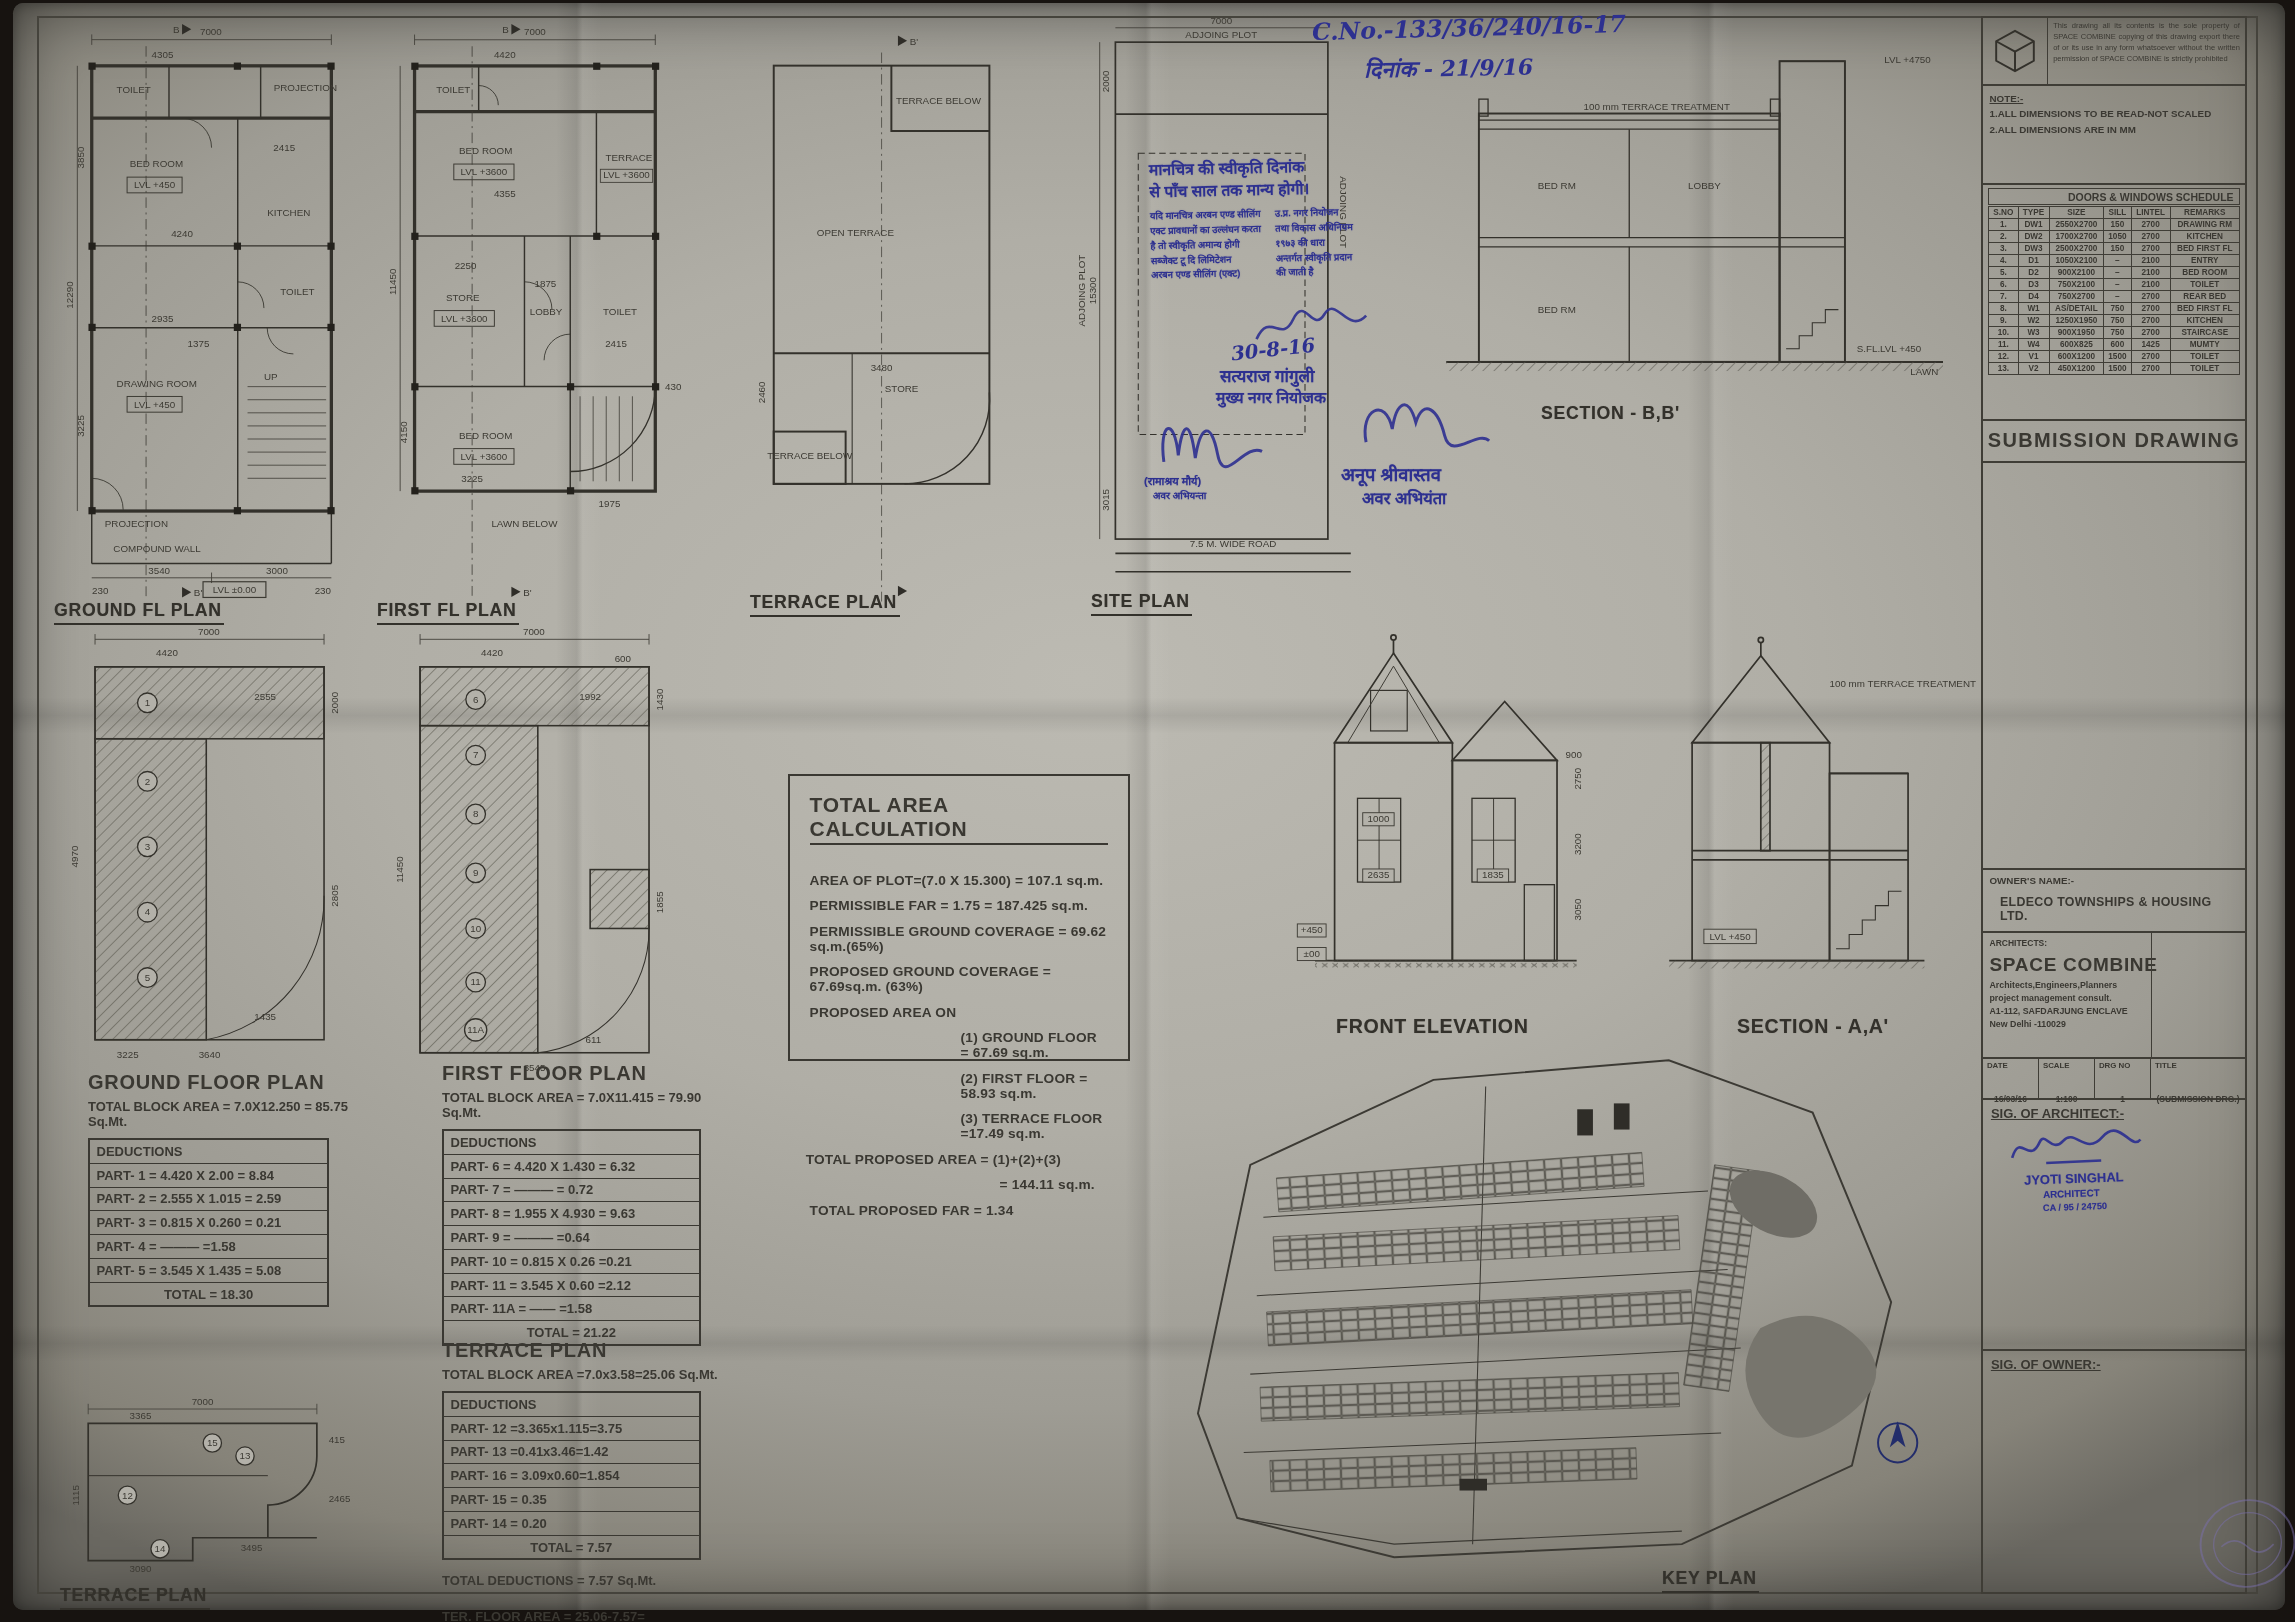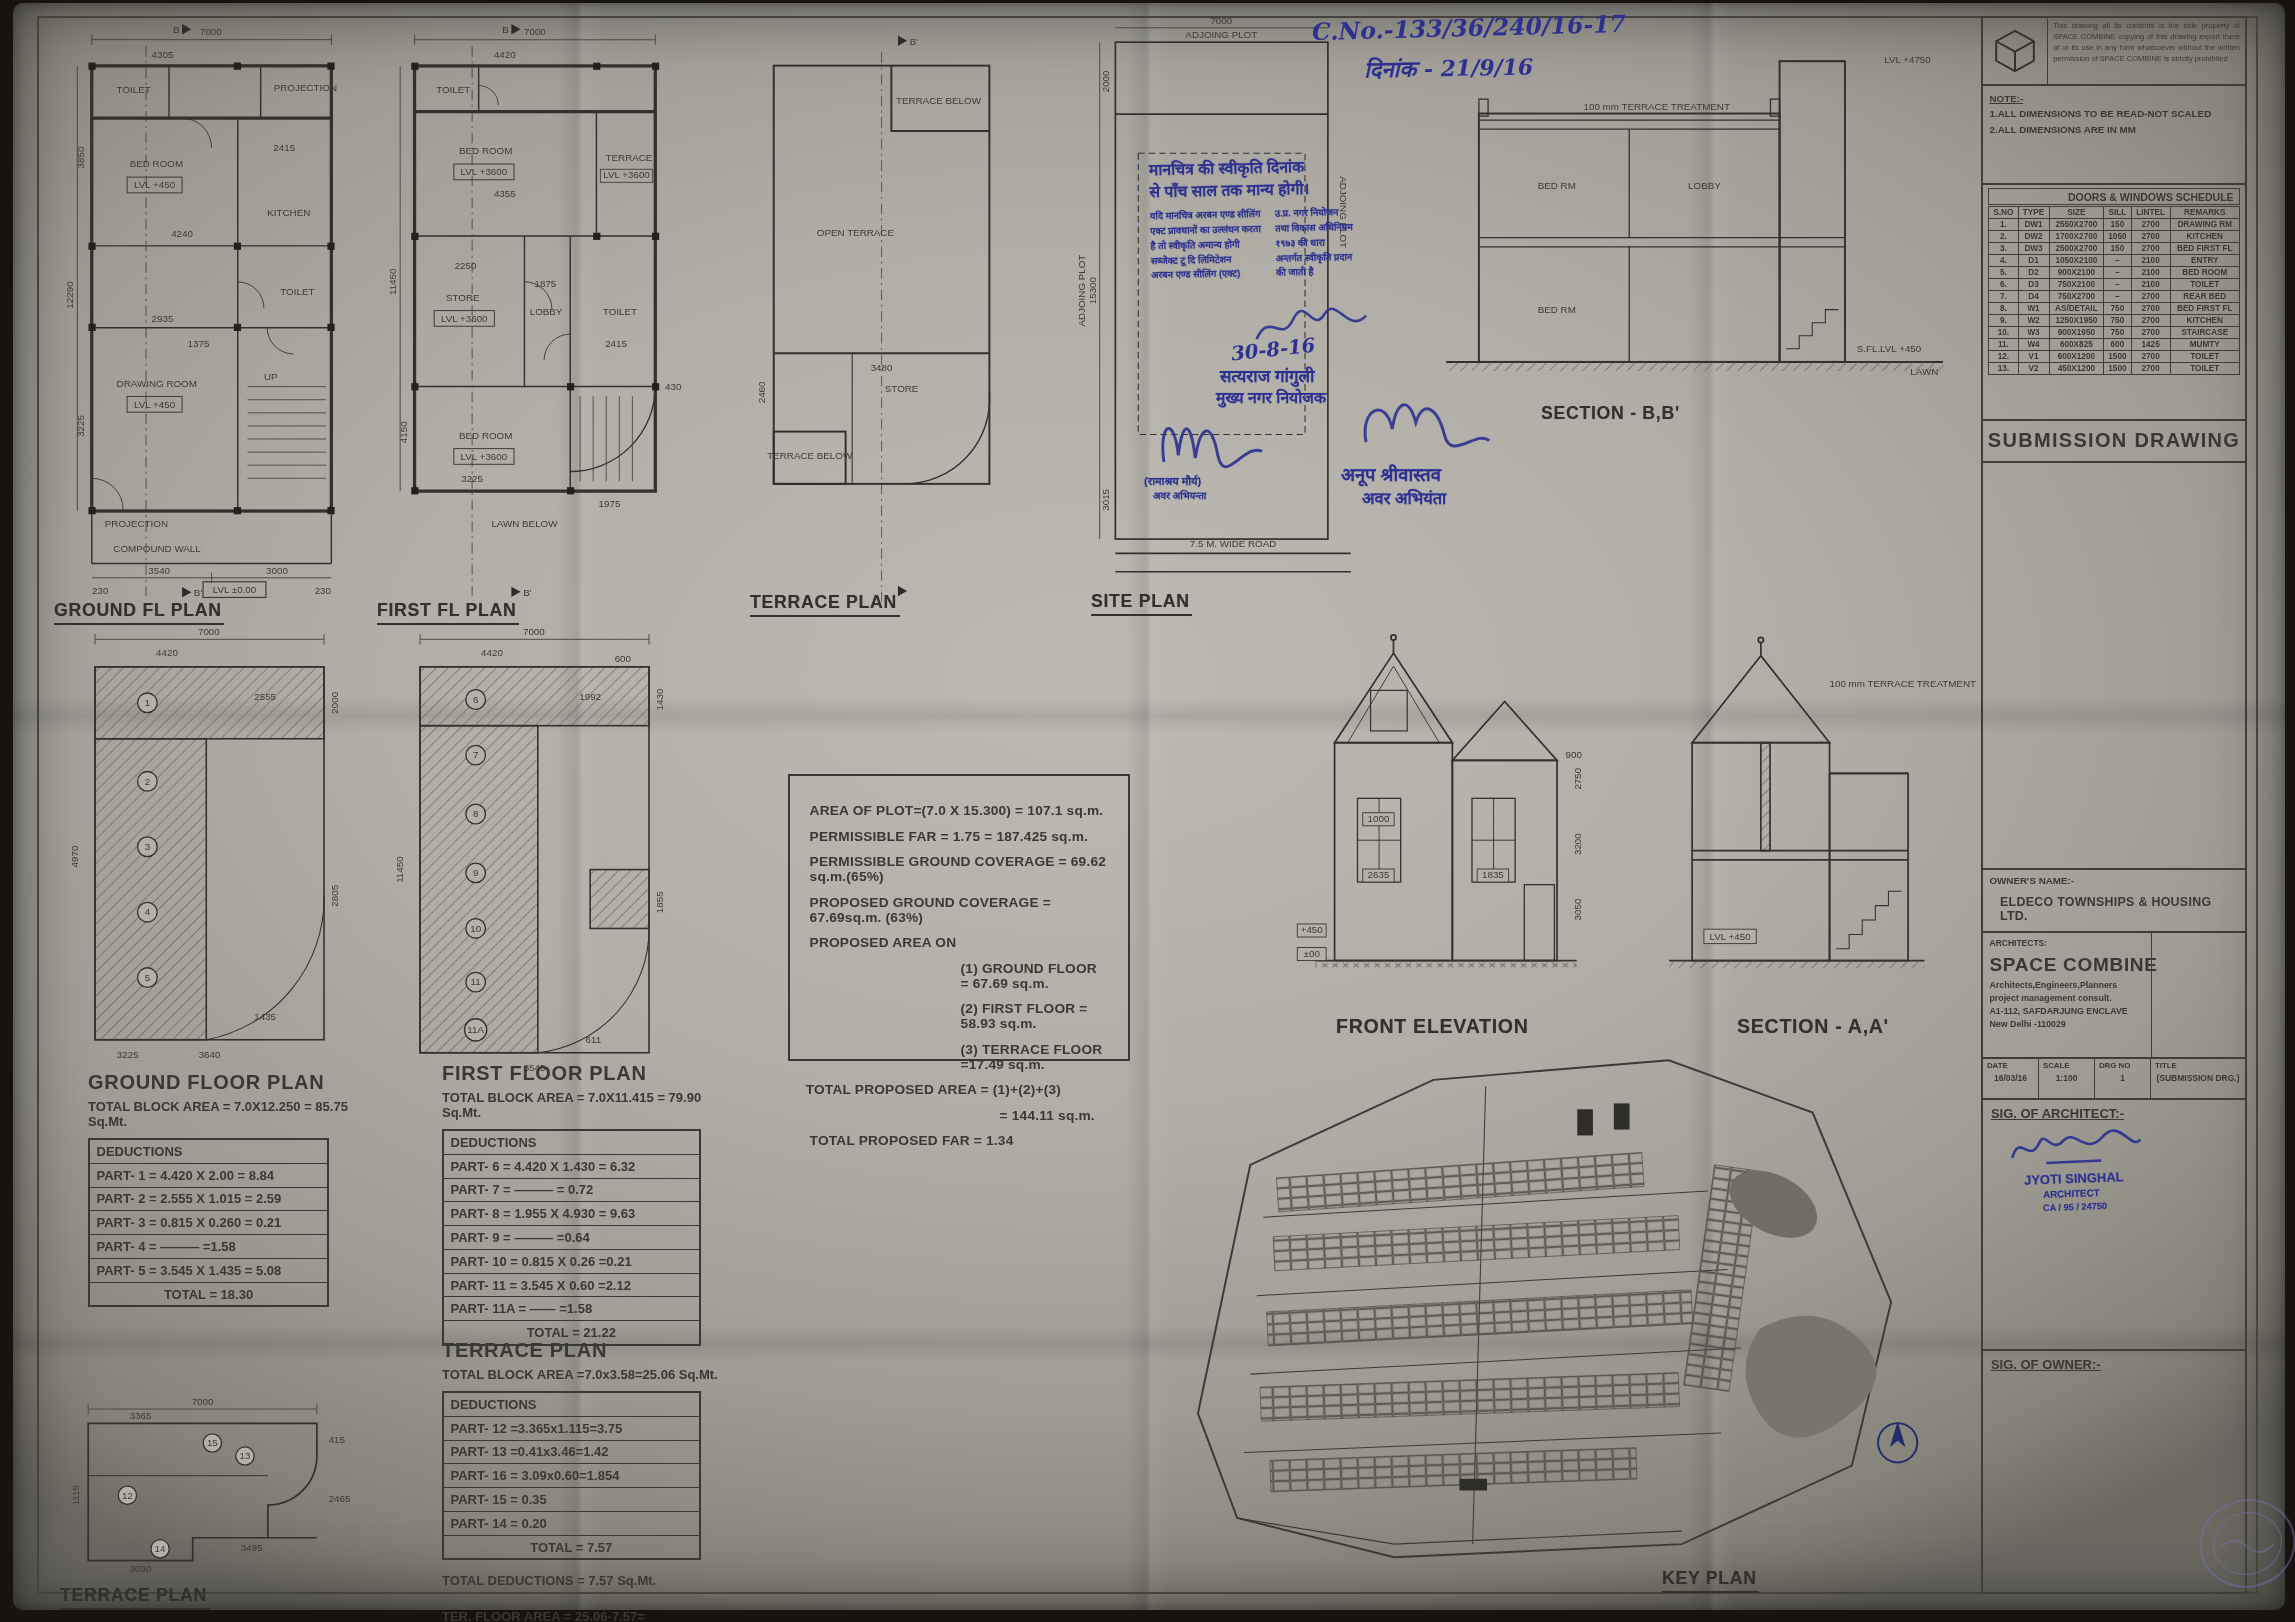--- a/index.html
+++ b/index.html
@@ -43,21 +43,21 @@
   .tb-owner{height:63px;padding:5.2px 6.5px}
   .tb-owner .lab{font-size:9.8px;font-weight:bold}
   .tb-owner .val{font-size:12.4px;font-weight:bold;margin:9.2px 0 0 10.5px;letter-spacing:0.3px}
   .tb-arch{height:126px;padding:5.2px 6.5px;position:relative}
   .tb-arch .lab{font-size:8.5px;font-weight:bold}
   .arch-name{font-size:19px;font-weight:bold;letter-spacing:0.7px;margin:6.5px 0 2.6px}
   .arch-line{font-size:8.8px;font-weight:bold;line-height:1.5}
   .arch-div{position:absolute;top:0;bottom:0;left:168px;width:1.3px;background:#3f3d36}
   .tb-meta{height:41px;display:flex}
   .meta-cell{border-right:1.3px solid #3f3d36;padding:2.6px 3.9px;font-size:7.9px;font-weight:bold}
-  .meta-cell .mv{margin-top:3px;text-align:center;font-size:8.5px}
+  .meta-cell .mv{margin-top:24px;text-align:center;font-size:8.5px}
   .tb-sig{height:251px;padding:6.5px 7.9px;position:relative}
   .sig-lab{font-size:13px;font-weight:bold;text-decoration:underline}
   .tb-sig2{border-bottom:none;flex:0 0 241px;padding:6.5px 7.9px}
   
   .hand{position:absolute;color:#2d3090;font-family:"DejaVu Serif",serif;font-style:italic;font-weight:bold}
   .stamp{position:absolute;color:#2d3090;transform:rotate(-1.2deg);text-shadow:0 0 1.3px rgba(45,48,144,.35)}
   .stamp .big{font-size:15.7px;font-weight:bold;line-height:1.4}
   .stamp-cols{display:flex;gap:14.4px;margin-top:6.5px}
   .stamp-cols div{font-size:9.5px;font-weight:bold;line-height:1.55}
   .blue-stamp{position:absolute;color:#2d3090;font-weight:bold;text-shadow:0 0 1px rgba(45,48,144,.4)}
@@ -463,20 +463,21 @@
     <text x="380" y="62" font-size="12" text-anchor="middle">600</text>
     <text x="330" y="120" font-size="13" text-anchor="middle">1992</text>
     <text x="442" y="120" font-size="13" transform="rotate(-90 442 120)" text-anchor="middle">1430</text>
     <text x="44" y="380" font-size="13" transform="rotate(-90 44 380)" text-anchor="middle">11450</text>
     <text x="442" y="430" font-size="13" transform="rotate(-90 442 430)" text-anchor="middle">1855</text>
     <text x="245" y="688" text-anchor="middle" font-size="13">3545</text>
     <text x="335" y="645" text-anchor="middle" font-size="13">611</text>
   </svg>
 
   <div class="calc-box" style="left:775px;top:771px;width:342px;height:287px">
+    <div class="calc-title">TOTAL AREA CALCULATION</div>
     <div class="calc-line">AREA OF PLOT=(7.0 X 15.300) = 107.1  sq.m.</div>
     <div class="calc-line">PERMISSIBLE FAR = 1.75 = 187.425 sq.m.</div>
     <div class="calc-line">PERMISSIBLE GROUND COVERAGE  = 69.62 sq.m.(65%)</div>
     <div class="calc-line">PROPOSED GROUND COVERAGE  = 67.69sq.m. (63%)</div>
     <div class="calc-line">PROPOSED AREA ON</div>
     <div class="calc-line" style="margin-left:151px">(1) GROUND FLOOR    = 67.69 sq.m.</div>
     <div class="calc-line" style="margin-left:151px">(2) FIRST FLOOR       = 58.93 sq.m.</div>
     <div class="calc-line" style="margin-left:151px">(3) TERRACE FLOOR  =17.49 sq.m.</div>
     <div class="calc-line" style="margin-left:-3.9px">TOTAL PROPOSED AREA   = (1)+(2)+(3)</div>
     <div class="calc-line" style="margin-left:190px">= 144.11 sq.m.</div>

